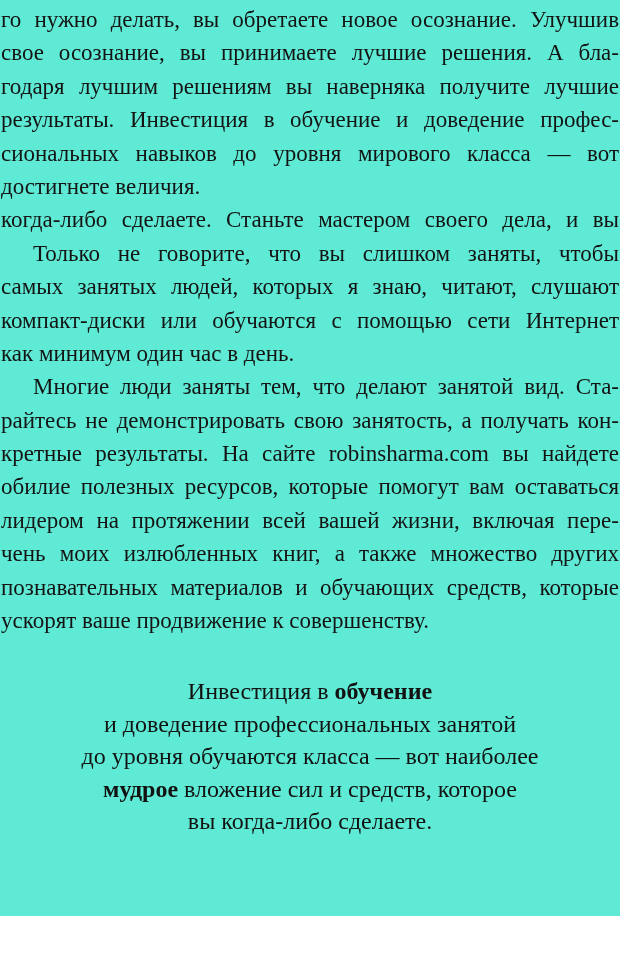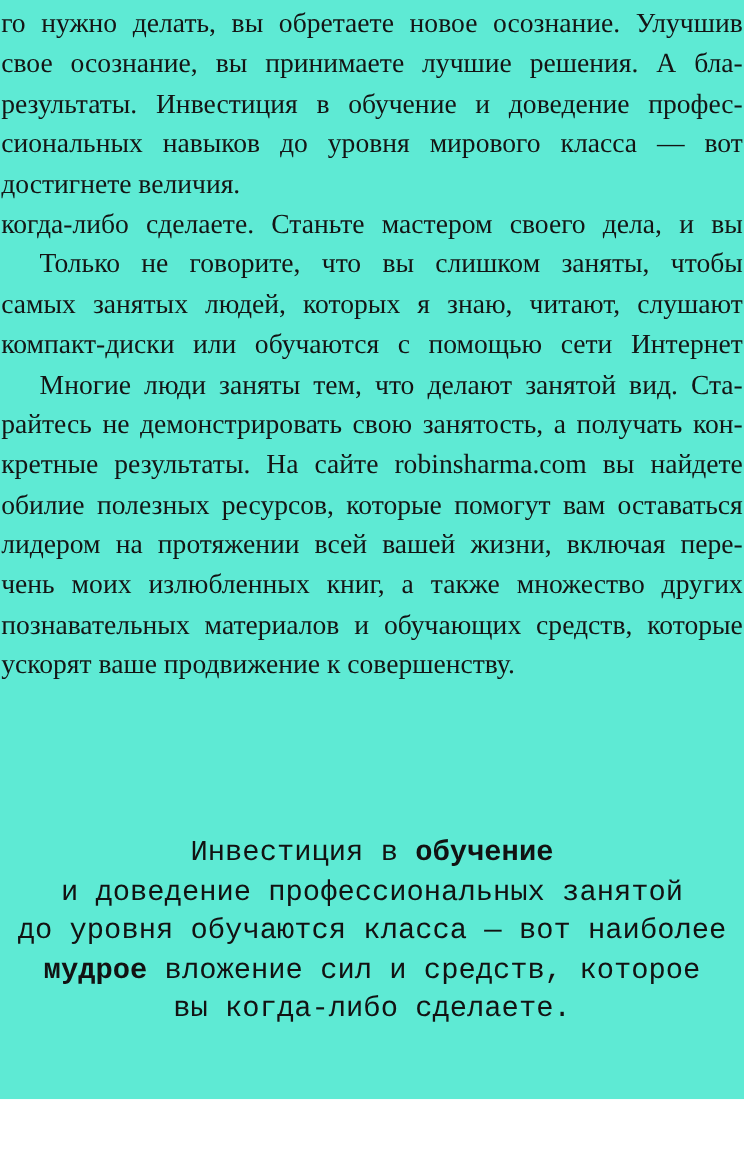--- a/index.html
+++ b/index.html
@@ -34,24 +34,24 @@
   .line.last {
     text-align-last: left;
   }
   .line.indent {
     text-indent: 32px;
   }
   .it { }
   .bd { font-weight: 700; }
   .pullquote {
     position: absolute;
-    top: 696px;
+    top: 675px;
     left: 0;
     right: 0;
-    font-family: Liberation Mono, monospace;
+    font-family: Liberation Serif, serif;
   }
   .pq-line {
     font-size: 24px;
     line-height: 32.6px;
     text-align: center;
     color: #121212;
   }
   .page-number {
     position: absolute;
     top: 938px;
@@ -66,29 +66,31 @@
   }
 </style>
 </head>
 <body>
 
 <div class="page">
   <div class="body-text">
       <div>
         <div class="line"><span>го нужно делать, вы обретаете новое осознание. Улучшив</span></div>
         <div class="line"><span>свое осознание, вы принимаете лучшие решения. А бла-</span></div>
+        <div class="line"><span>годаря лучшим решениям вы наверняка получите лучшие</span></div>
         <div class="line"><span>результаты. Инвестиция в обучение и доведение профес-</span></div>
         <div class="line"><span>сиональных навыков до уровня мирового класса — вот</span></div>
         <div class="line last"><span>достигнете величия.</span></div>
         <div class="line"><span>когда-либо сделаете. Станьте мастером своего дела, и вы</span></div>
       </div>
       <div>
         <div class="line indent"><span>Только не говорите, что вы слишком заняты, чтобы</span></div>
         <div class="line"><span>самых занятых людей, которых я знаю, читают, слушают</span></div>
         <div class="line"><span>компакт-диски или обучаются с помощью сети Интернет</span></div>
+        <div class="line last"><span>как минимум один час в день.</span></div>
       </div>
       <div>
         <div class="line indent"><span>Многие люди заняты тем, что делают занятой вид. Ста-</span></div>
         <div class="line"><span>райтесь не демонстрировать свою занятость, а получать кон-</span></div>
         <div class="line"><span>кретные результаты. На сайте </span><span class="it">robinsharma.com</span><span> вы найдете</span></div>
         <div class="line"><span>обилие полезных ресурсов, которые помогут вам оставаться</span></div>
         <div class="line"><span>лидером на протяжении всей вашей жизни, включая пере-</span></div>
         <div class="line"><span>чень моих излюбленных книг, а также множество других</span></div>
         <div class="line"><span>познавательных материалов и обучающих средств, которые</span></div>
         <div class="line last"><span>ускорят ваше продвижение к совершенству.</span></div>

